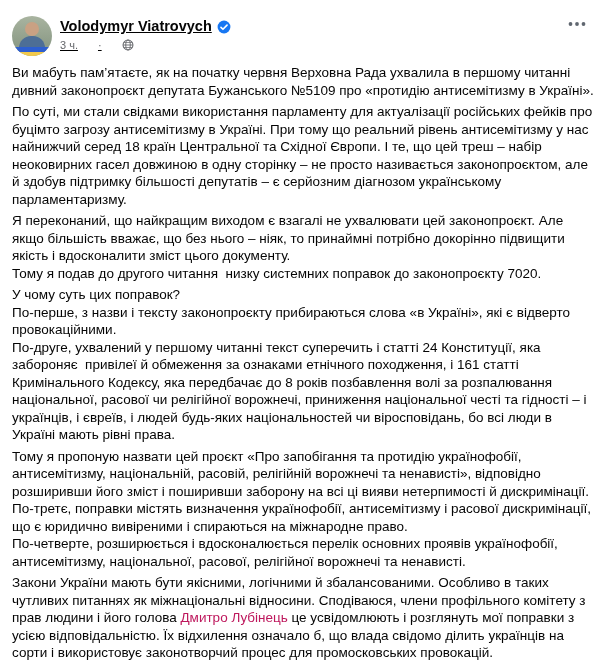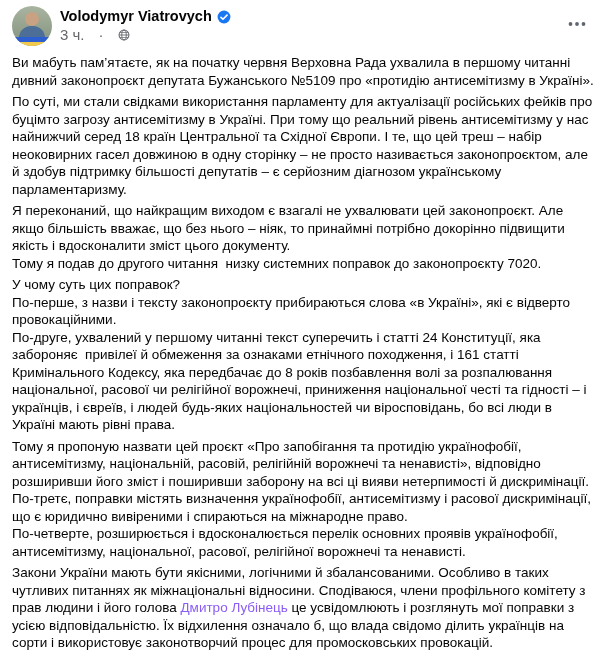--- a/index.html
+++ b/index.html
@@ -10,22 +10,23 @@
     overflow: hidden;
     background: #ffffff;
     font-family: "Liberation Sans", "DejaVu Sans", sans-serif;
   }
   .post { width: 605px; }
 
   
   .post-header {
     display: flex;
     align-items: flex-start;
-    padding: 6px 14px 2px 12px;
+    padding: 16px 14px 2px 12px;
     position: relative;
+    text-decoration: underline;
   }
   .avatar {
     width: 40px; height: 40px;
     border-radius: 50%;
     overflow: hidden;
     position: relative;
     background: linear-gradient(#a9b4a0, #8d9c88 70%);
     flex: 0 0 auto;
     cursor: pointer;
   }
@@ -49,22 +50,22 @@
   .name-row { display: flex; align-items: center; gap: 5px; margin-top: 1px; }
   .author {
     font-size: 14.5px;
     font-weight: 700;
     color: #050505;
     line-height: 19px;
     cursor: pointer;
   }
   .verified-badge { display: inline-block; }
   .meta-row {
-    display: flex; align-items: center; gap: 14px;
-    font-size: 15px;
+    display: flex; align-items: center; gap: 20px;
+    font-size: 11px;
     color: #65676B;
     line-height: 16px;
     margin-top: 1px;
   }
   .meta-row .timestamp { cursor: pointer; }
   .more-btn {
     position: absolute; right: 14px; top: 12px;
     width: 28px; height: 24px;
     display: flex; align-items: center; justify-content: center;
     cursor: pointer;
@@ -76,21 +77,21 @@
     padding: 6px 10px 0 12px;
     font-size: 13.5px;
     line-height: 17.5px;
     color: #050505;
   }
   .post-body p {
     margin: 0 0 4px 0;
     white-space: pre-wrap;
   }
   .mention {
-    color: #8b5cf6;
+    color: #be185d;
     text-decoration: none;
     cursor: pointer;
   }
 </style>
 </head>
 <body>
 
 <div class="post">
 
   <div class="post-header">

